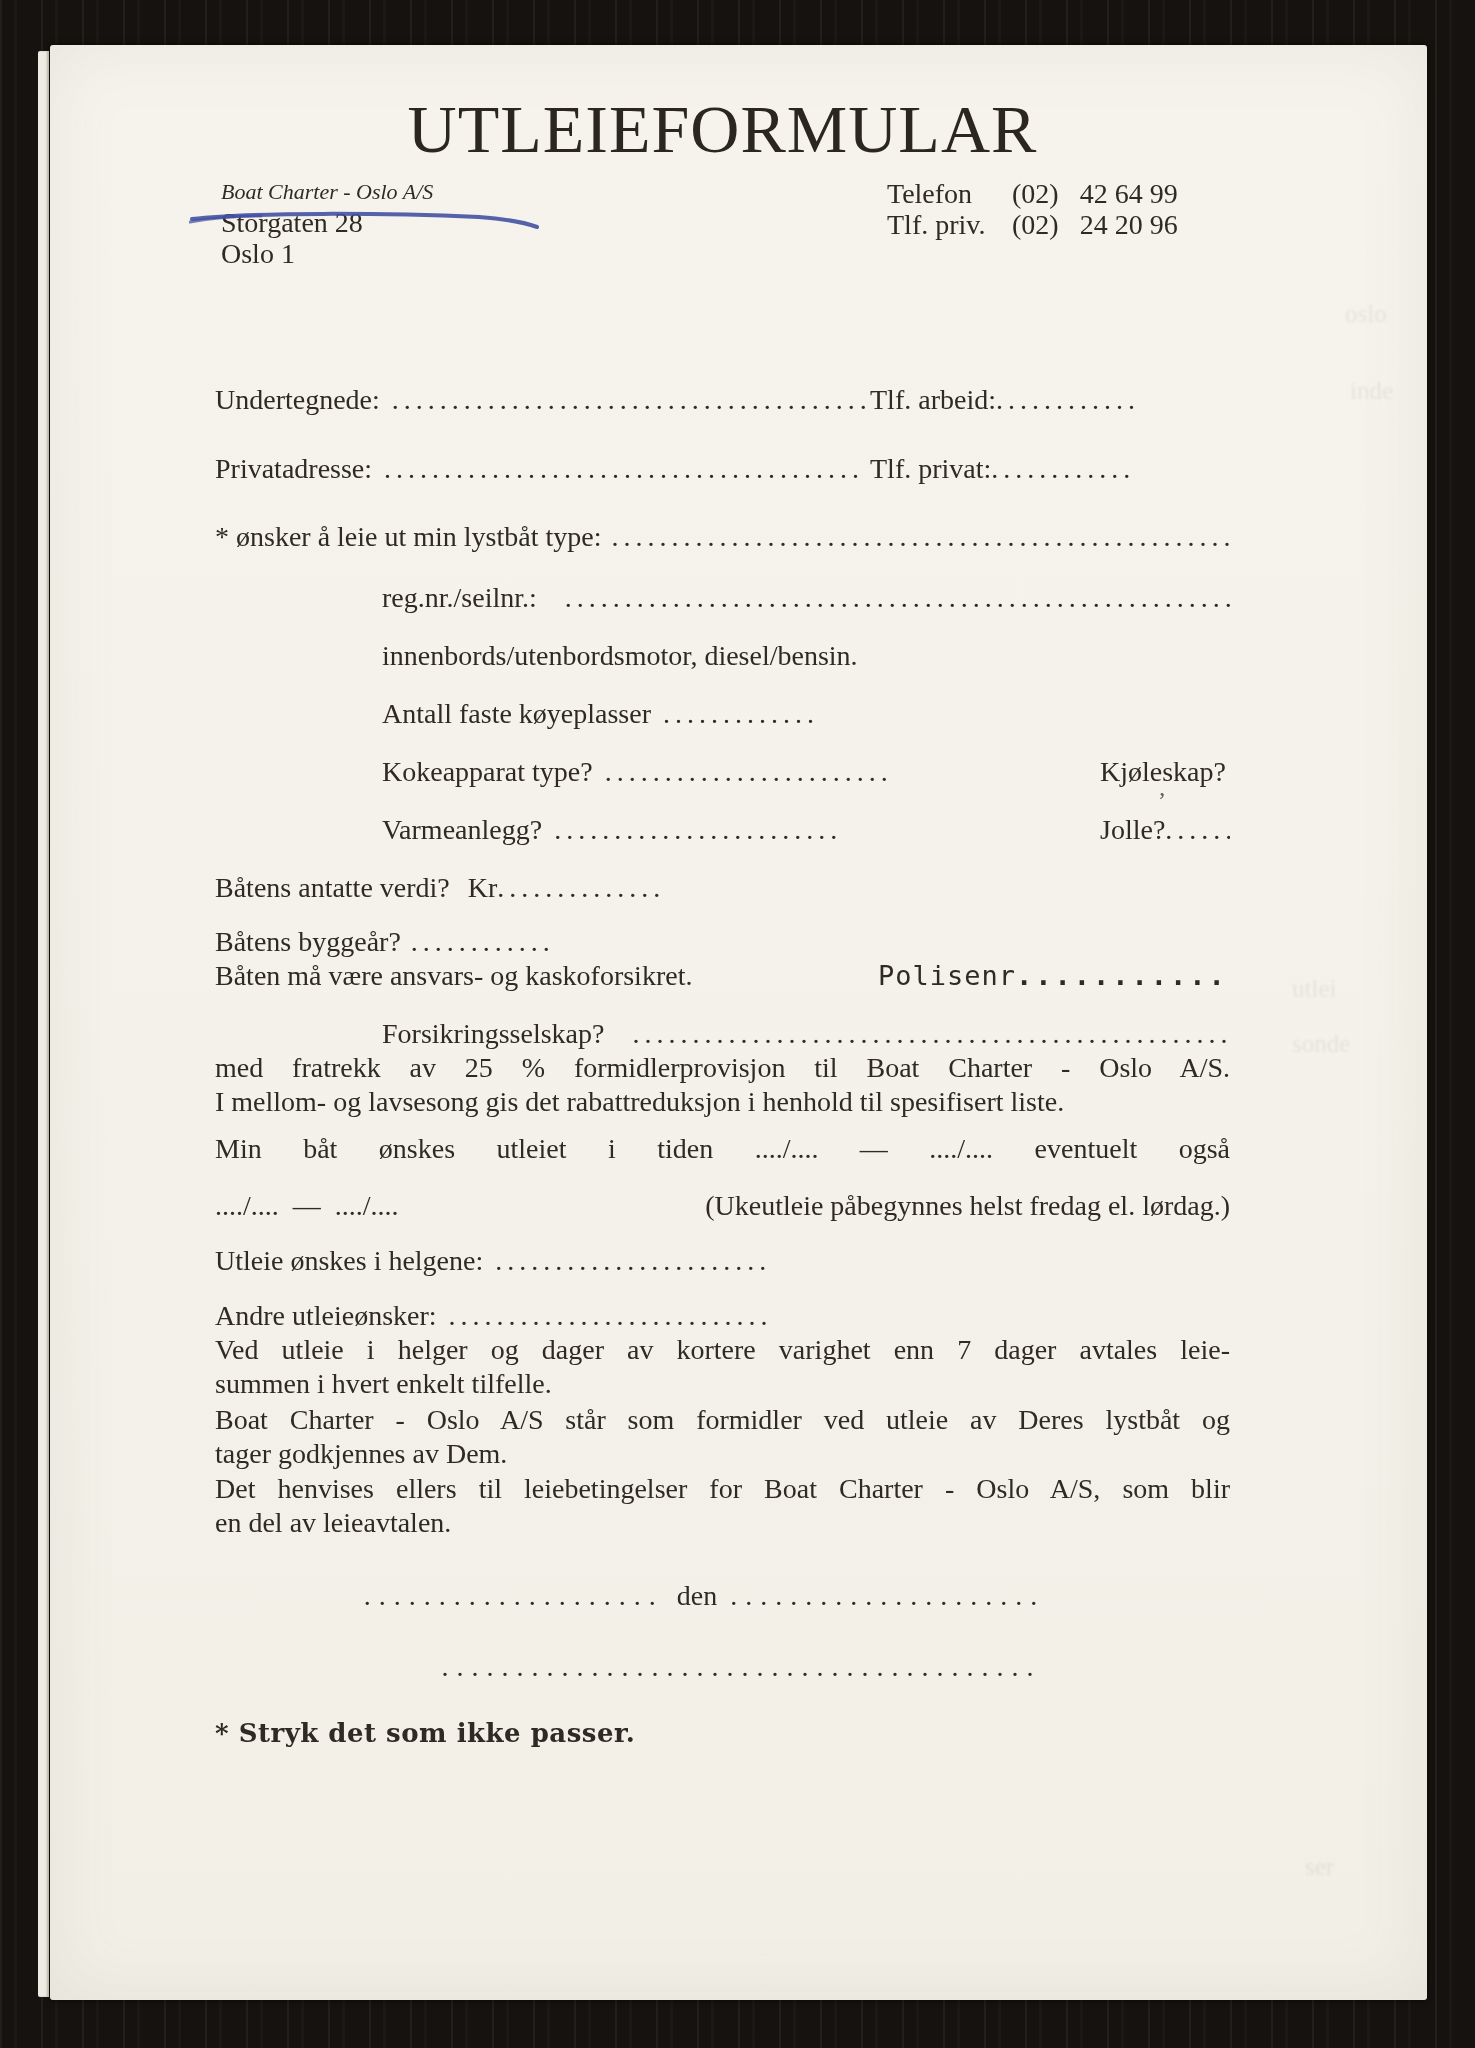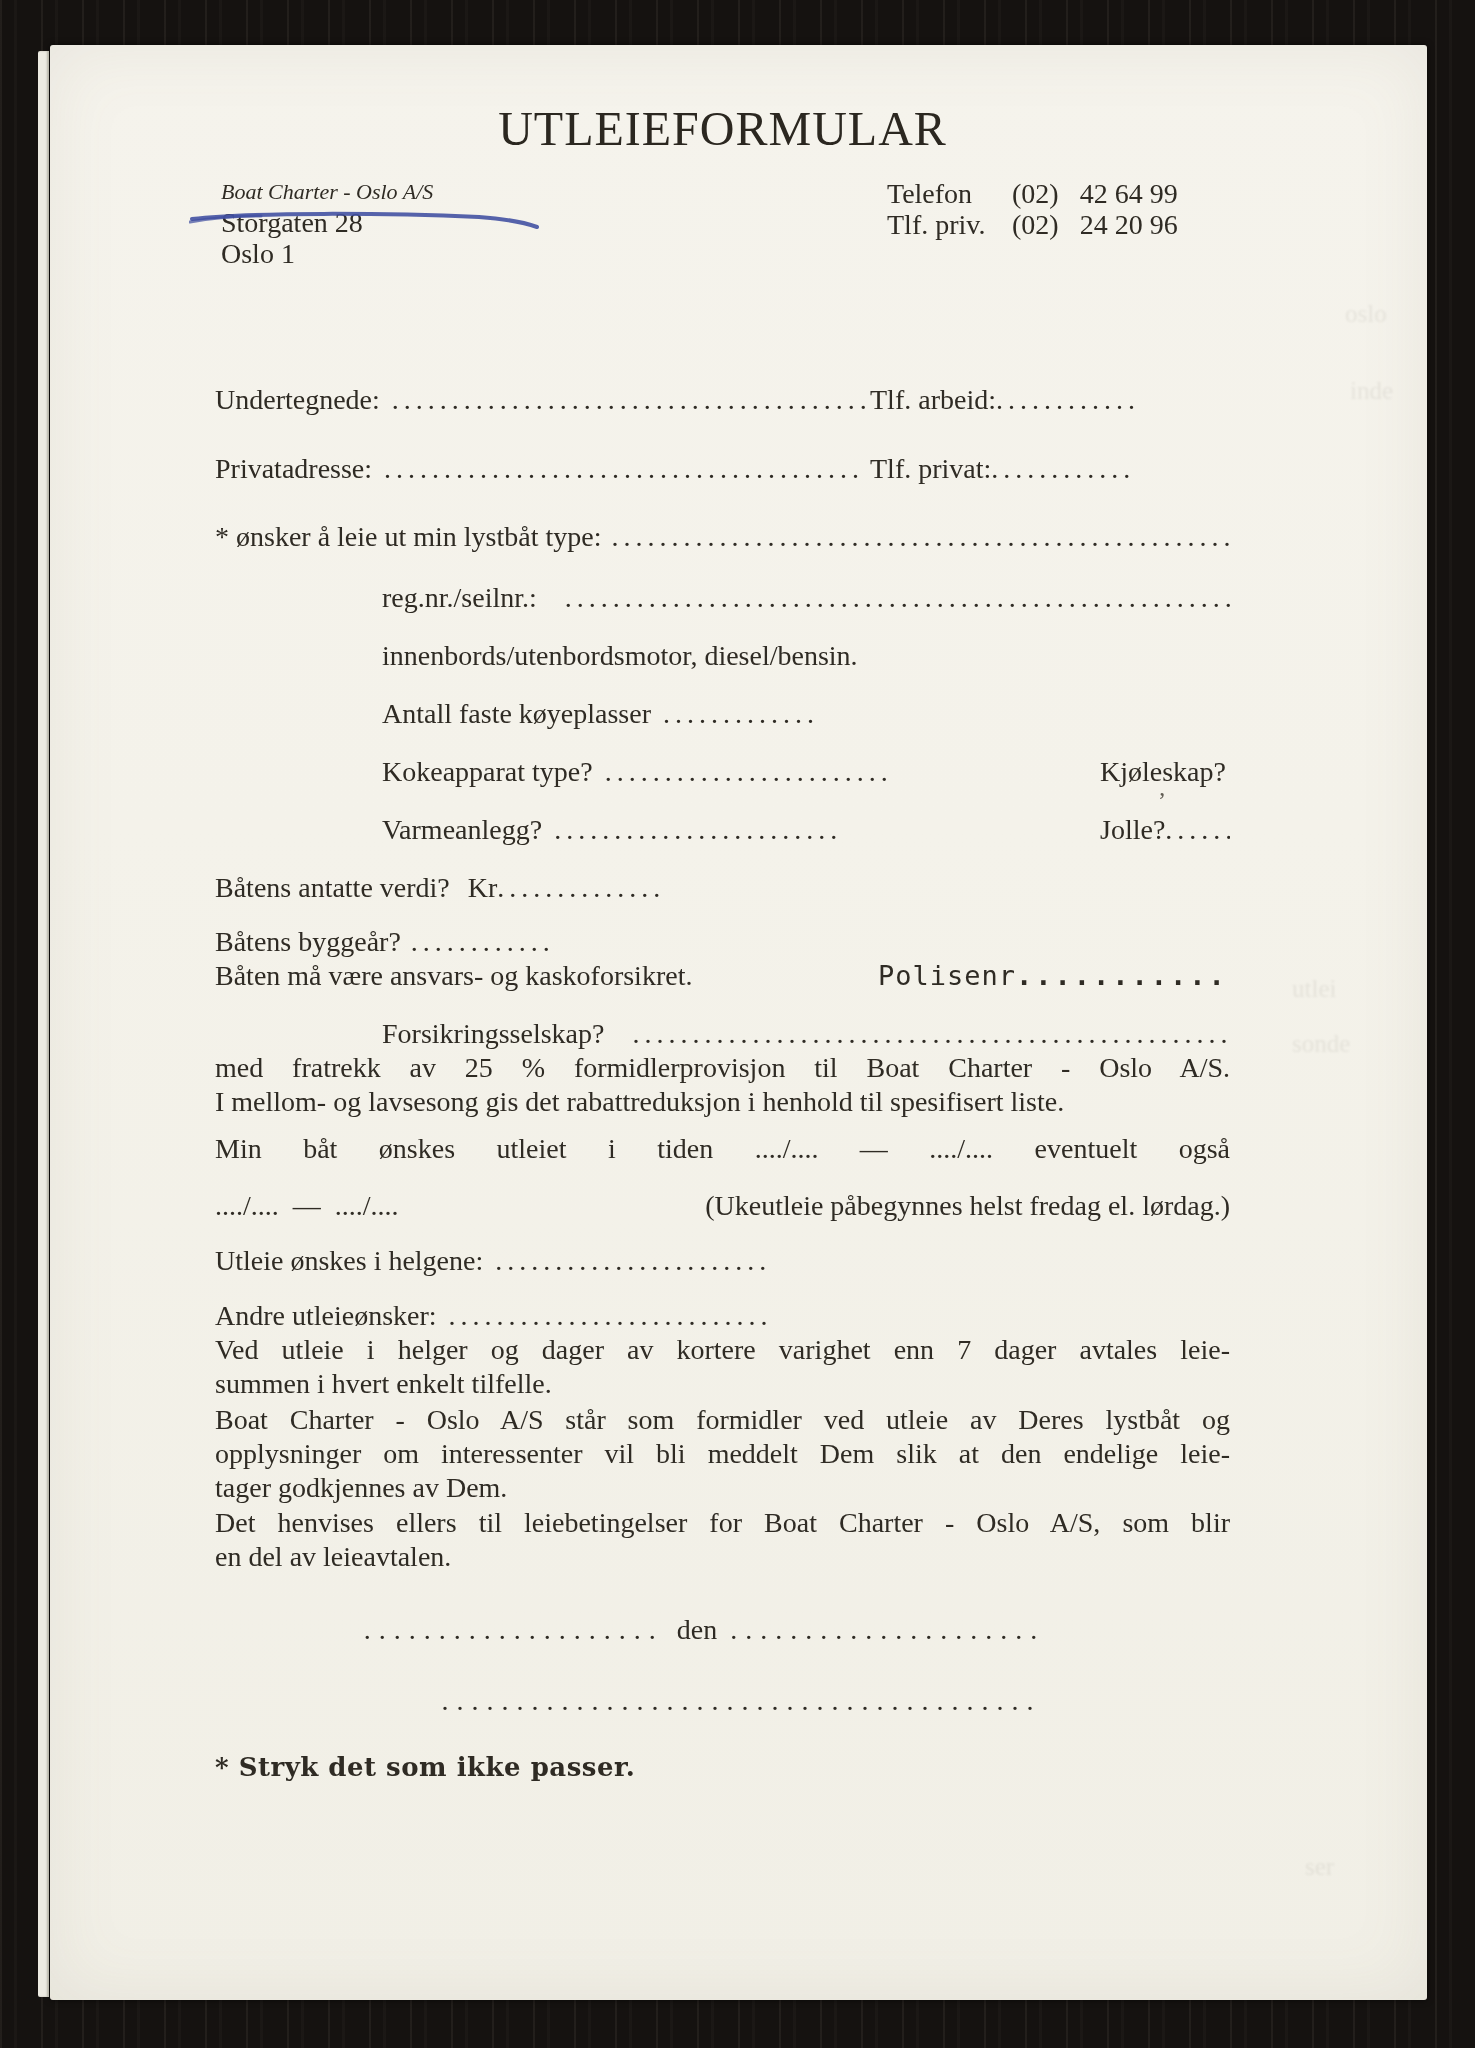--- a/index.html
+++ b/index.html
@@ -26,21 +26,21 @@
   
   .paper::before{
     content:"";position:absolute;left:-12px;top:6px;width:11px;height:1946px;
     background:#edebe2;border-radius:2px 0 0 2px;
     box-shadow: inset -2px 0 2px rgba(90,85,70,.35);
   }
   .content{position:absolute;left:165px;top:0;width:1015px;font-size:28px;line-height:34px;}
 
   .title{
     margin:53px 0 0 0;font-weight:400;text-align:center;
-    font-size:48px;line-height:62px;letter-spacing:1px;color:#2b2720;
+    font-size:68px;line-height:62px;letter-spacing:1px;color:#2b2720;
   }
   .header-block{position:relative;margin-top:16px;height:93px;}
   .company{position:absolute;left:6px;top:0;line-height:31px;}
   .company-name{font-style:italic;font-size:22px;}
   .street-wrap{position:relative;display:inline-block;}
   .strike{position:absolute;left:-32px;top:-5px;pointer-events:none;}
   .phones{position:absolute;left:672px;top:2px;line-height:31px;}
   .phone-row{display:flex;}
   .phone-label{width:125px;}
   .phone-value{white-space:pre;}
@@ -204,21 +204,20 @@
       <span class="dots ml12">...........................</span>
     </div>
 
     <div class="para" style="margin-top:0">
       <div class="just">Ved utleie i helger og dager av kortere varighet enn 7 dager avtales leie-</div>
       <div>summen i hvert enkelt tilfelle.</div>
     </div>
 
     <div class="para" style="margin-top:2px">
       <div class="just">Boat Charter - Oslo A/S står som formidler ved utleie av Deres lystbåt og</div>
-      <div class="just">opplysninger om interessenter vil bli meddelt Dem slik at den endelige leie-</div>
       <div>tager godkjennes av Dem.</div>
     </div>
 
     <div class="para" style="margin-top:1px">
       <div class="just">Det henvises ellers til leiebetingelser for Boat Charter - Oslo A/S, som blir</div>
       <div>en del av leieavtalen.</div>
     </div>
 
     <div class="center-row" style="margin-top:39px;padding-right:36px">
       <span class="wdots">....................</span>

